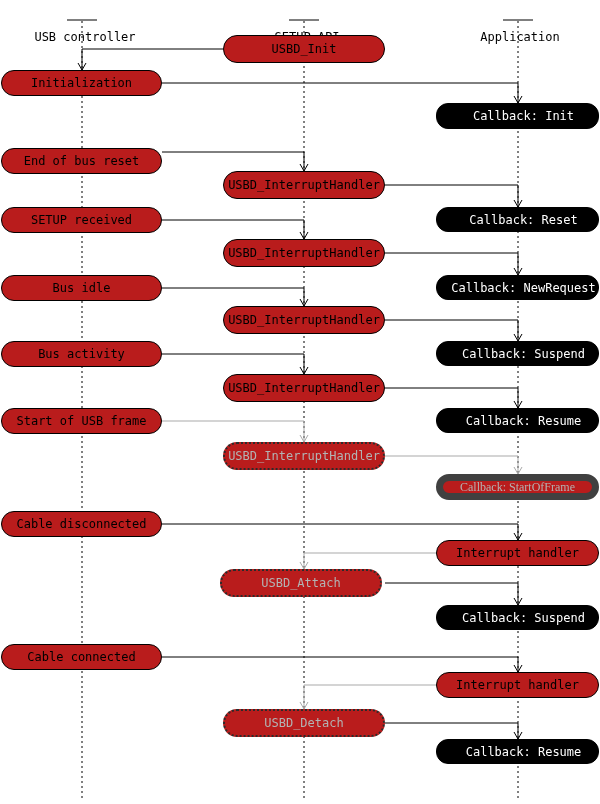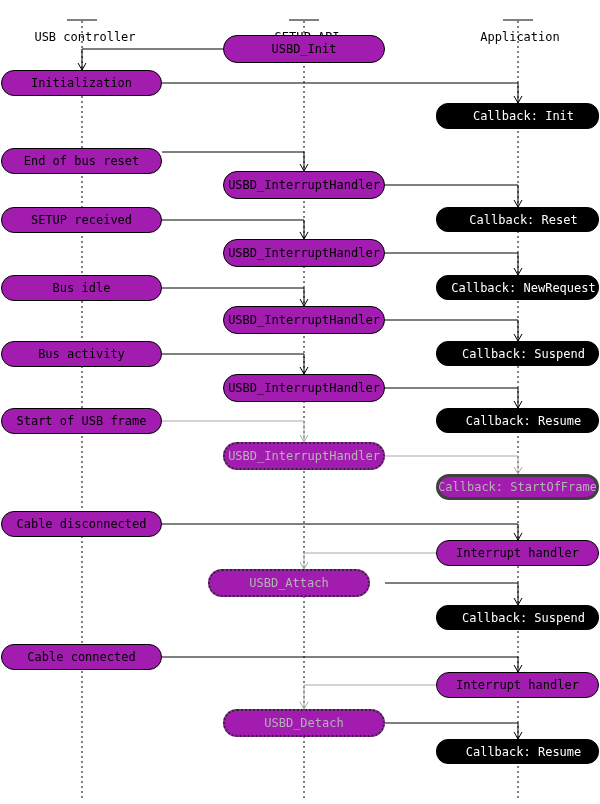--- a/index.html
+++ b/index.html
@@ -9,25 +9,25 @@
   }
   #wires{position:absolute;left:0;top:0;z-index:1;}
   .col-label{
     position:absolute;top:2px;transform:translateX(-50%);
     font-size:12px;color:#000;white-space:nowrap;z-index:2;margin-top:28px;
   }
   .node{
     position:absolute;box-sizing:border-box;z-index:3;
     display:flex;align-items:center;justify-content:center;
     font-size:12px;white-space:nowrap;overflow:hidden;
-    background:#a21caf;border:1px solid #000;border-radius:14px;color:#000;
+    background:#b91c1c;border:1px solid #000;border-radius:14px;color:#000;
   }
   .node.cb{background:#000;border-color:#000;color:#fff;border-radius:12px;padding-left:12px;}
   .node.dotted{border:2px dotted #2b2b2b;color:#b3b3b3;}
-  .node.grayed{border:3px solid #404040;color:#b3b3b3;}
+  .node.grayed{border:7px solid #404040;color:#b3b3b3;font-family:Liberation Serif, serif;}
   .wire{fill:none;stroke:#000;stroke-width:1;}
   .wire.gray{stroke:#a9a9a9;}
   .life{fill:none;stroke:#000;stroke-width:1;stroke-dasharray:2 3;}
   .tick{stroke:#000;stroke-width:1;}
 </style>
 </head>
 <body>
 
 <div id="canvas">
 
@@ -127,21 +127,21 @@
   <div class="node" style="left:1px;top:408px;width:161px;height:26px">Start of USB frame</div>
   <div class="node" style="left:1px;top:511px;width:161px;height:26px">Cable disconnected</div>
   <div class="node" style="left:1px;top:644px;width:161px;height:26px">Cable connected</div>
 
   <div class="node" style="left:223px;top:35px;width:162px;height:28px">USBD_Init</div>
   <div class="node" style="left:223px;top:171px;width:162px;height:28px">USBD_InterruptHandler</div>
   <div class="node" style="left:223px;top:239px;width:162px;height:28px">USBD_InterruptHandler</div>
   <div class="node" style="left:223px;top:306px;width:162px;height:28px">USBD_InterruptHandler</div>
   <div class="node" style="left:223px;top:374px;width:162px;height:28px">USBD_InterruptHandler</div>
   <div class="node dotted" style="left:223px;top:442px;width:162px;height:28px">USBD_InterruptHandler</div>
-  <div class="node dotted" style="left:208px;top:569px;width:162px;height:28px">USBD_Attach</div>
+  <div class="node dotted" style="left:220px;top:569px;width:162px;height:28px">USBD_Attach</div>
   <div class="node dotted" style="left:223px;top:709px;width:162px;height:28px">USBD_Detach</div>
 
   <div class="node cb" style="left:436px;top:103px;width:163px;height:26px">Callback: Init</div>
   <div class="node cb" style="left:436px;top:275px;width:163px;height:25px">Callback: NewRequest</div>
   <div class="node cb" style="left:436px;top:207px;width:163px;height:25px">Callback: Reset</div>
   <div class="node cb" style="left:436px;top:341px;width:163px;height:25px">Callback: Suspend</div>
   <div class="node cb" style="left:436px;top:408px;width:163px;height:25px">Callback: Resume</div>
   <div class="node grayed" style="left:436px;top:474px;width:163px;height:26px">Callback: StartOfFrame</div>
   <div class="node" style="left:436px;top:540px;width:163px;height:26px">Interrupt handler</div>
   <div class="node cb" style="left:436px;top:605px;width:163px;height:25px">Callback: Suspend</div>

